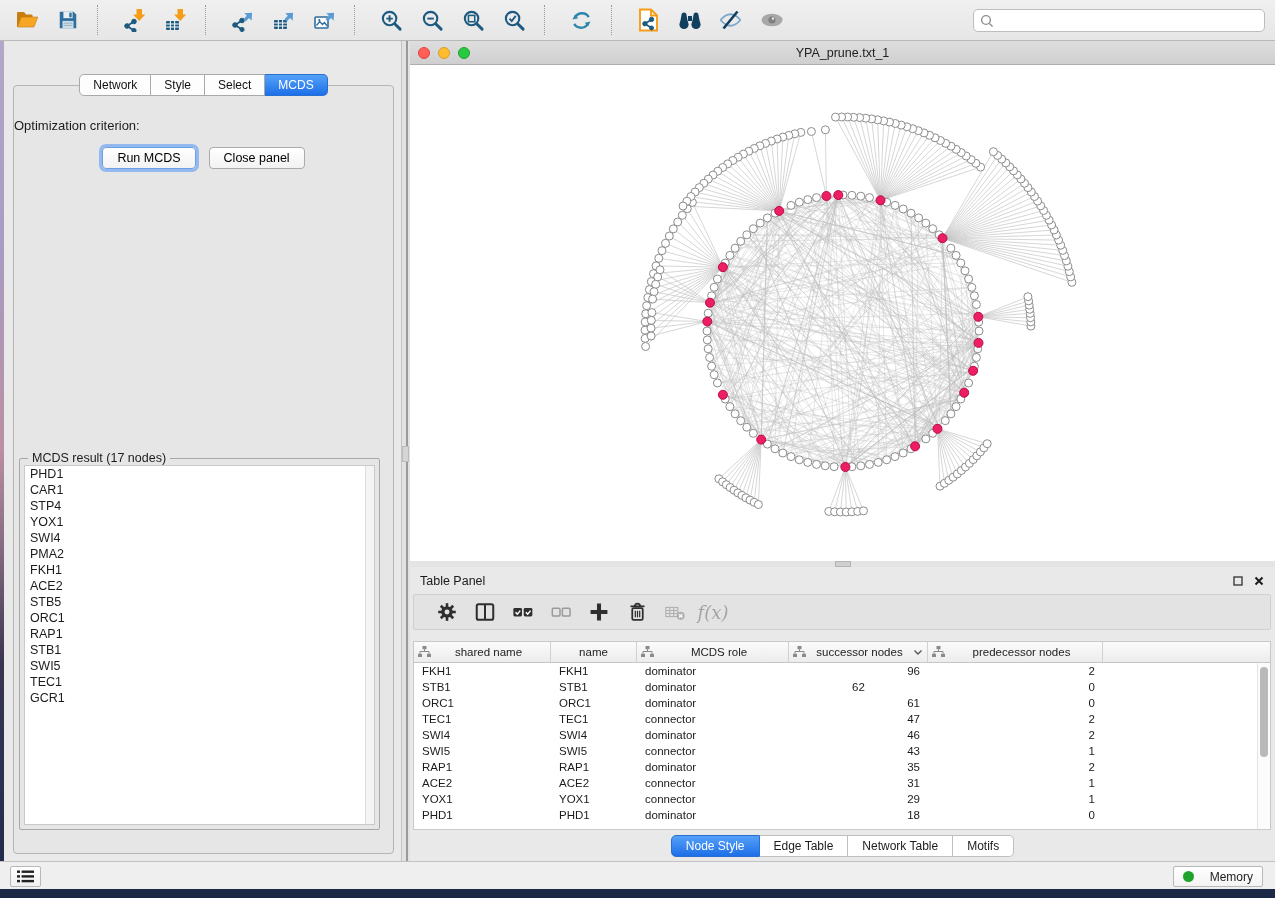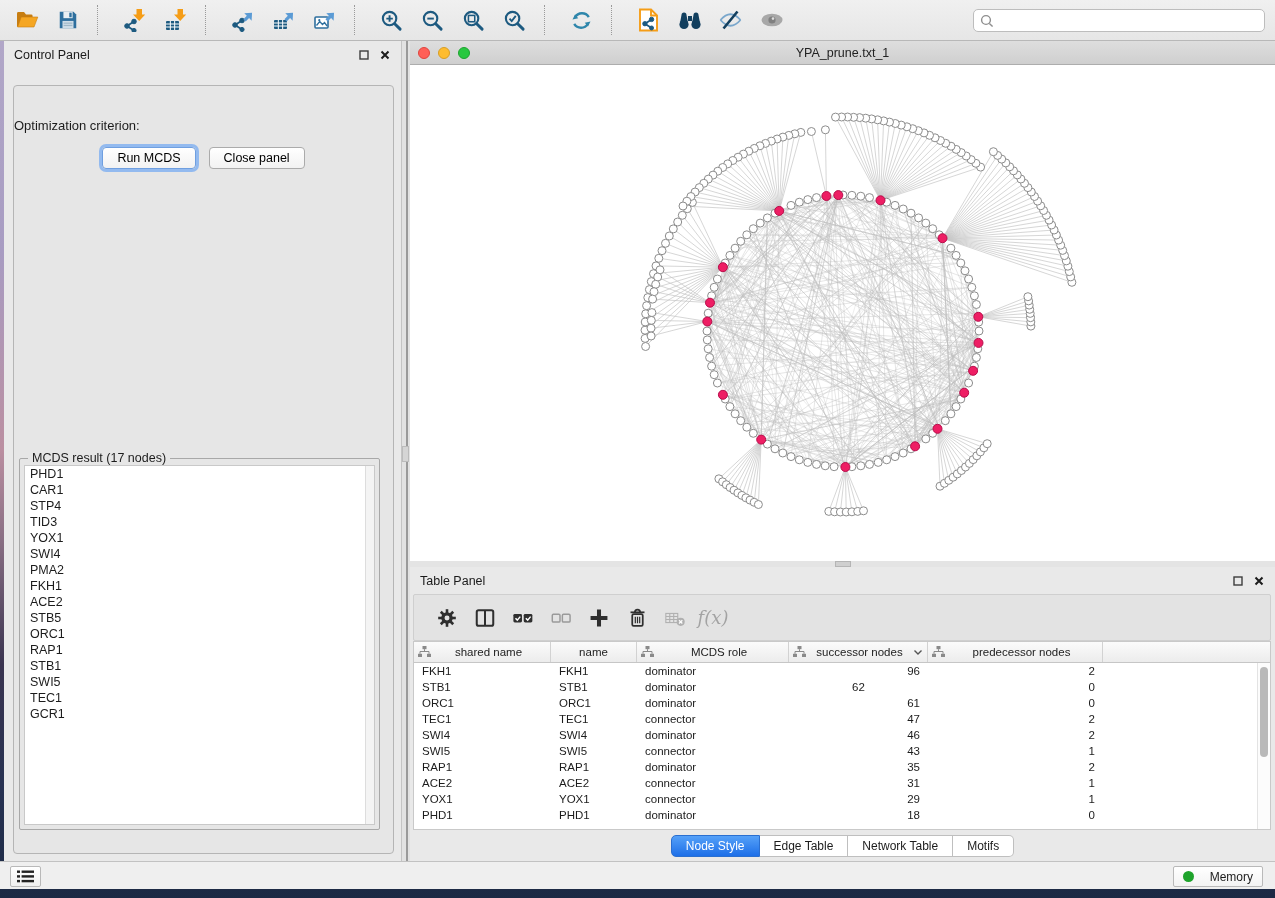--- a/index.html
+++ b/index.html
@@ -66,21 +66,21 @@
     display:flex; align-items:center; padding:0 8px; position:relative; }
   .tl { width:12px; height:12px; border-radius:50%; margin-right:8px; }
   .tl.red { background:#ff5f57; border:.5px solid #e0443e; }
   .tl.yellow { background:#febc2e; border:.5px solid #d89e24; }
   .tl.green { background:#28c840; border:.5px solid #1da32f; }
   .net-title { position:absolute; left:0; right:0; text-align:center; font-size:12.5px; color:#222; }
   #graph { display:block; width:865px; height:496px; background:#fff; }
 
   
   #table-panel { position:absolute; left:410px; top:567px; width:865px; height:294px; background:#e9e9e9; }
-  .tp-toolbar { position:absolute; left:3px; right:4px; top:27px; height:47px; background:#e3e3e3;
+  .tp-toolbar { position:absolute; left:3px; right:4px; top:27px; height:36px; background:#e3e3e3;
     border:1px solid #cfcfcf; border-radius:2px; display:flex; align-items:center; padding-left:14px; }
   .tp-btn { width:38px; height:36px; display:flex; align-items:center; justify-content:center; border-radius:3px; }
   .fx { font-family:"DejaVu Serif", serif; font-style:italic; font-size:18px; color:#9d9d9d; }
   .tp-btn.disabled { opacity:.9; }
 
   .tablewrap { position:absolute; left:3px; right:4px; top:74px; bottom:31px; background:#fff; border:1px solid #c9c9c9; }
   .thead { display:flex; height:21px; border-bottom:1px solid #c6c6c6; background:linear-gradient(#fbfbfb,#ececec); }
   .th { display:flex; align-items:center; border-right:1px solid #d2d2d2; font-size:11.5px; color:#222; padding:0 4px; }
   .th .hlabel { flex:1; text-align:center; }
   .trow { display:flex; height:16px; align-items:center; }
@@ -299,54 +299,44 @@
         <svg width="14" height="14" viewBox="0 0 14 14">
             <circle cx="6" cy="6" r="4.4" fill="none" stroke="#8e8e8e" stroke-width="1.4"></circle>
             <path d="M9.4 9.4 L12.6 12.6" stroke="#8e8e8e" stroke-width="1.4"></path>
           </svg>
       </span>
       <input value="" style="">
     </div>
   </div>
 
   <div id="control-panel">
-    <div class="panel-titlebar">
-      <span class="panel-title">Control Panel</span>
-      <span class="win-btns">
-        <span class="win-btn">
-          <svg width="10" height="10">
-              <rect x="1" y="1" width="8" height="8" fill="none" stroke="#3c3c3c" stroke-width="1.4"></rect>
-            </svg>
-        </span>
-        <span class="win-btn">
-          <svg width="10" height="10">
-              <path d="M1.5 1.5 L8.5 8.5 M8.5 1.5 L1.5 8.5" stroke="#1c1c1c" stroke-width="2"></path>
-            </svg>
-        </span>
-      </span>
-    </div>
 
     <div class="cp-body">
+      <div class="cp-tabs" id="cp-tabs">
+          <span class="cp-tab">Network</span>
+          <span class="cp-tab">Style</span>
+          <span class="cp-tab">Select</span>
+          <span class="cp-tab active">MCDS</span>
+        </div>
 
       <div class="opt-label">Optimization criterion:</div>
 
 
       <div class="btn-row">
         <button class="mac-btn focused">Run MCDS</button>
         <button class="mac-btn">Close panel</button>
       </div>
 
       <div class="result-group">
         <span class="result-legend">MCDS result (17 nodes)</span>
         <div class="result-list" id="result-list">
           <div class="result-scroll"></div>
         <div class="result-item">PHD1</div>
             <div class="result-item">CAR1</div>
             <div class="result-item">STP4</div>
-            <div class="result-item">TID3</div>
             <div class="result-item">YOX1</div>
             <div class="result-item">SWI4</div>
             <div class="result-item">PMA2</div>
             <div class="result-item">FKH1</div>
             <div class="result-item">ACE2</div>
             <div class="result-item">STB5</div>
             <div class="result-item">ORC1</div>
             <div class="result-item">RAP1</div>
             <div class="result-item">STB1</div>
             <div class="result-item">SWI5</div>

